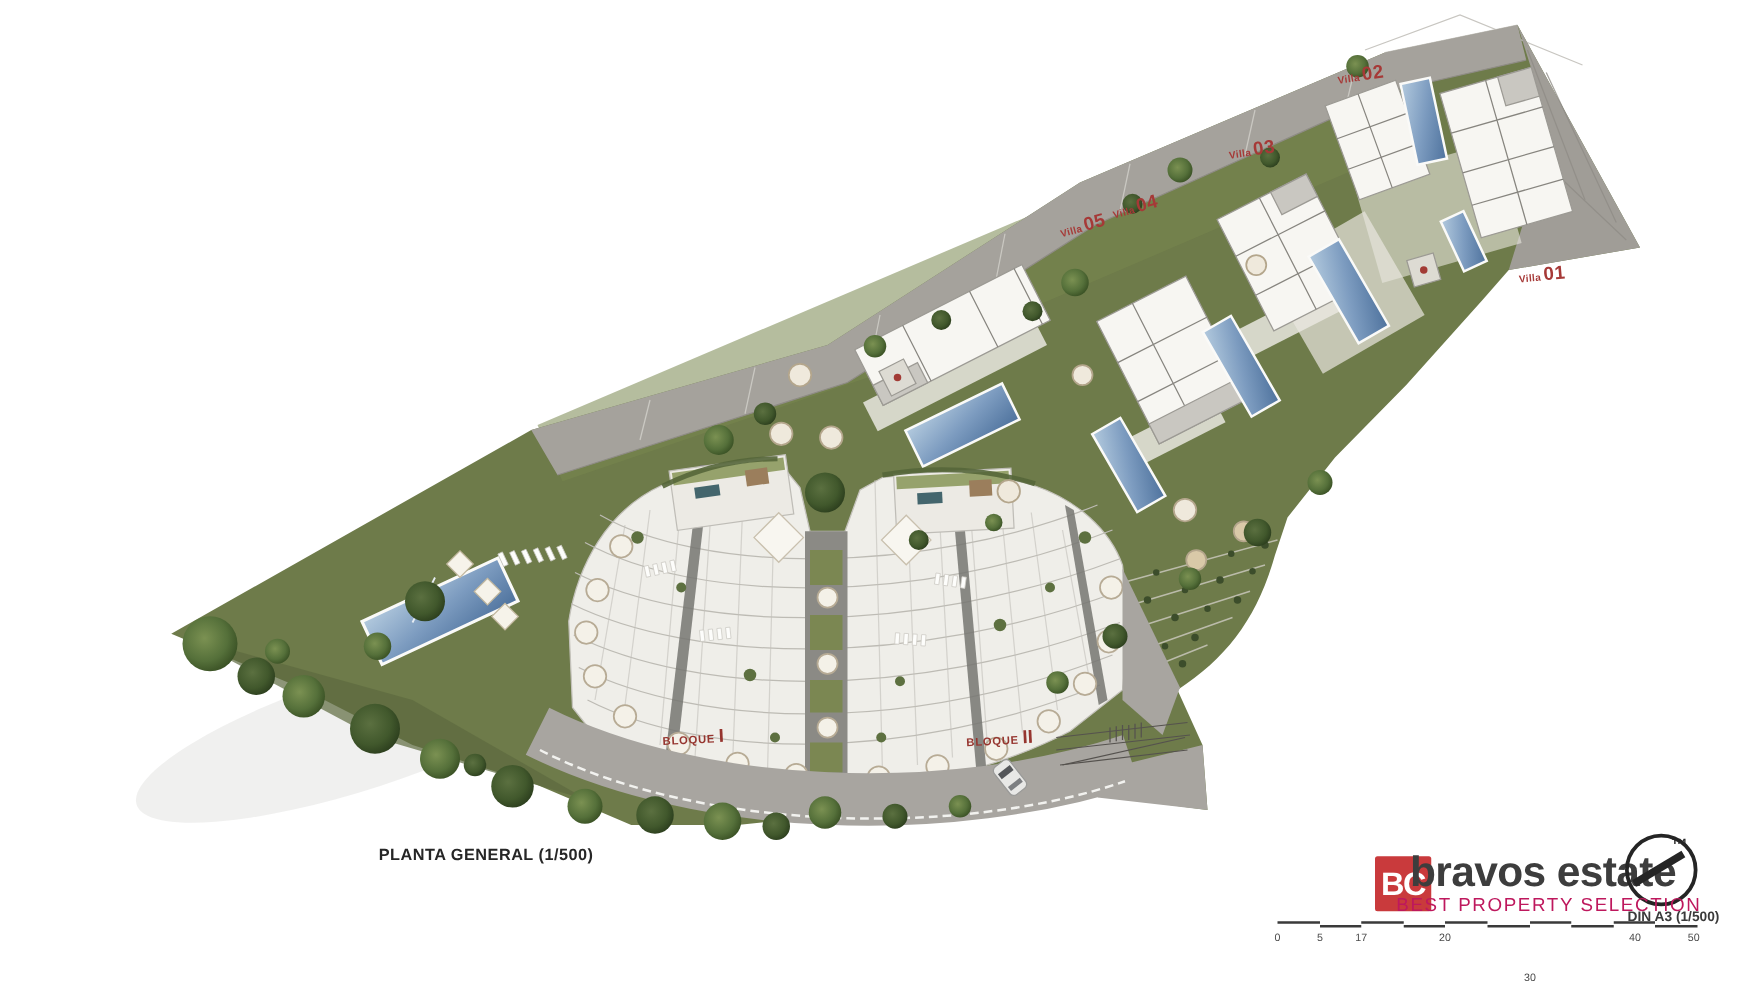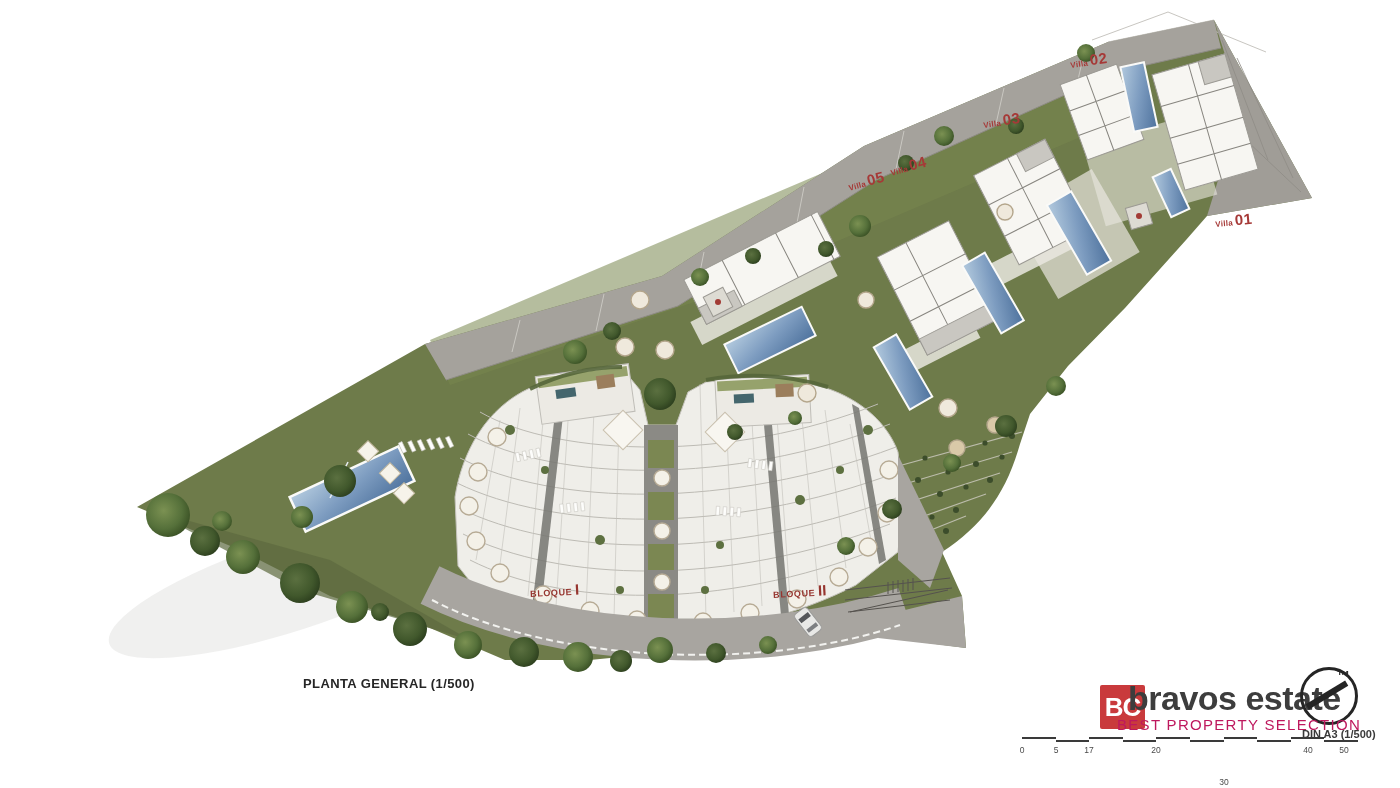--- a/index.html
+++ b/index.html
@@ -467,16 +467,16 @@
     <div class="seg" style="left:202px;top:0px;width:33px;"></div>
     <div class="seg" style="left:235px;top:3px;width:34px;"></div>
     <div class="seg" style="left:269px;top:0px;width:33px;"></div>
     <div class="seg" style="left:302px;top:3px;width:34px;"></div>
     <span class="tick" style="left:0px;">0</span>
     <span class="tick" style="left:34px;">5</span>
     <span class="tick" style="left:67px;">17</span>
     <span class="tick" style="left:134px;">20</span>
     <span class="tick" style="left:202px;margin-top:32px;">30</span>
     <span class="tick" style="left:286px;">40</span>
-    <span class="tick" style="left:322px;">50</span>
+    <span class="tick" style="left:333px;">50</span>
   </div>
 
 </div>
 
 </body></html>

